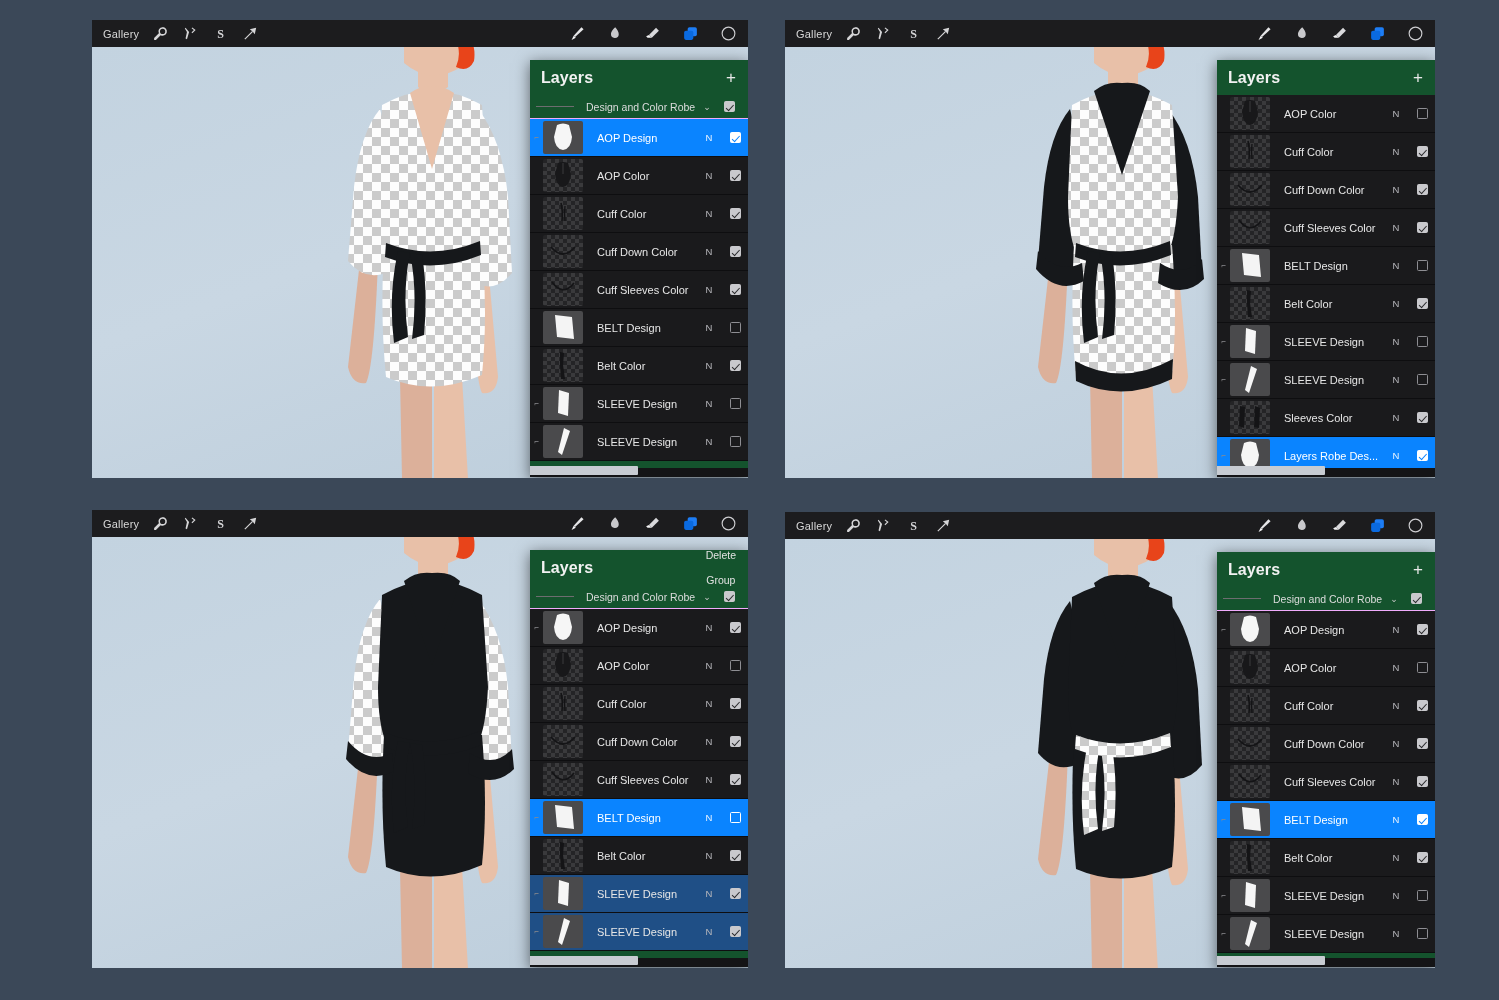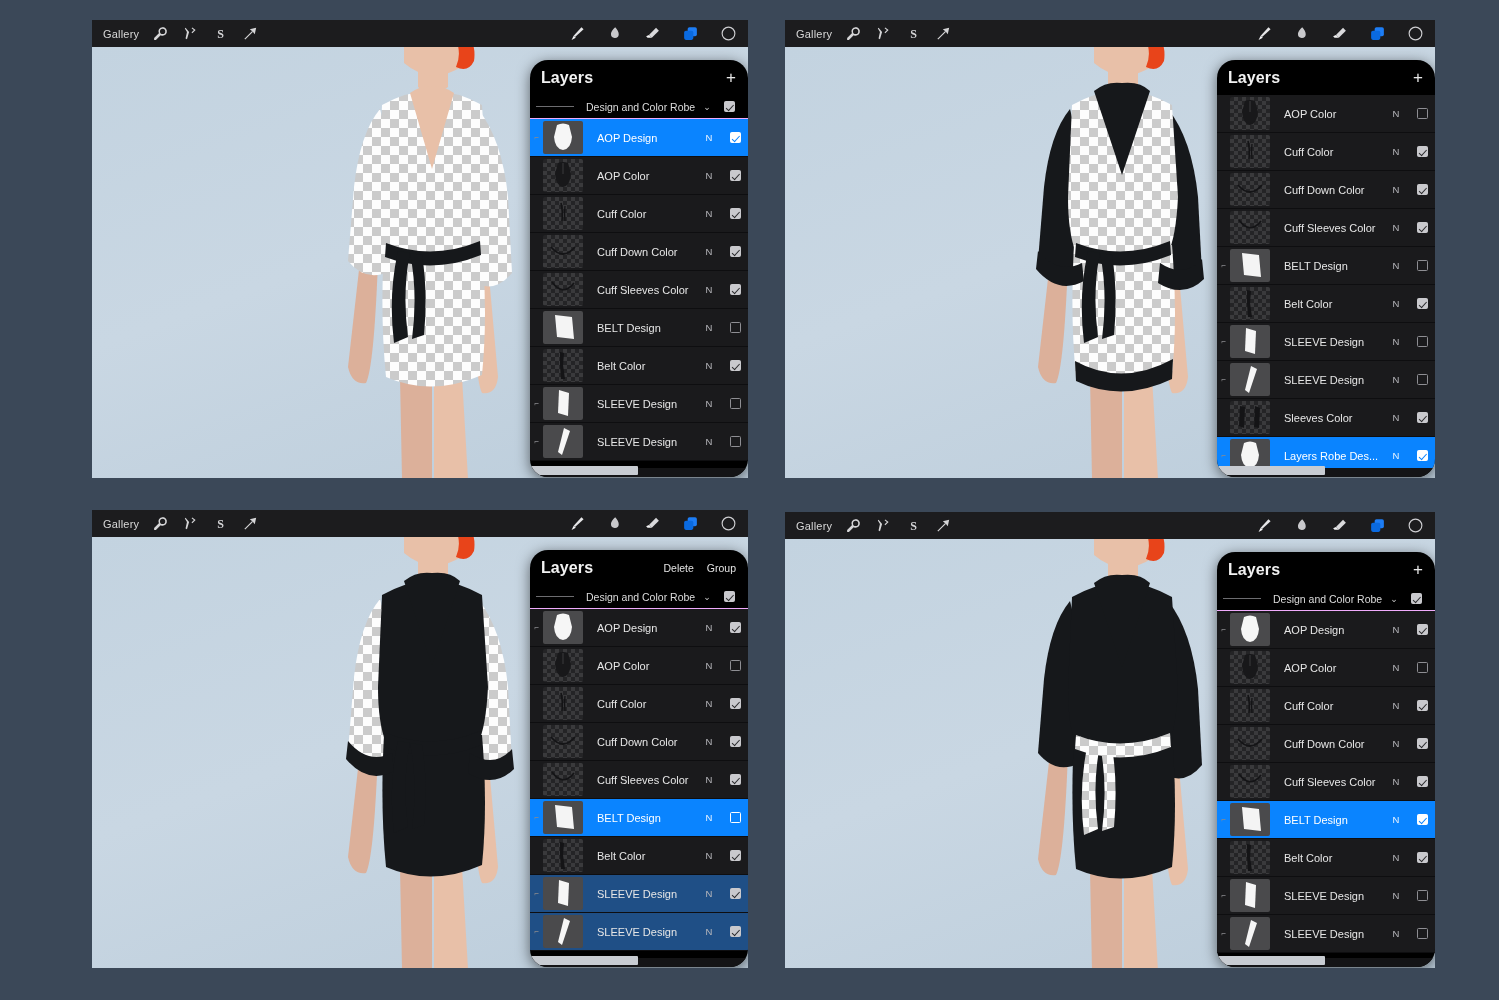--- a/index.html
+++ b/index.html
@@ -36,30 +36,30 @@
     background: linear-gradient(160deg,#c3d3e0 0%,#c9d7e3 45%,#bccddb 100%);
     overflow: hidden;
   }
   .figure { position: absolute; left: 50%; top: 0; width: 300px; height: 100%;
             transform: translateX(-46%); }
   .figure svg { position: absolute; left: 0; top: 0; width: 100%; height: 100%; }
 
   
   .layers {
     position: absolute; top: 40px; right: 0; width: 218px;
-    background: #000000; z-index: 5;
+    background: #14532d; z-index: 5;
     box-shadow: 0 3px 14px rgba(0,0,0,.55);
-    display: flex; flex-direction: column; overflow: hidden; border-radius: 18px;
+    display: flex; flex-direction: column; overflow: hidden;
   }
   .lp-head {
     height: 35px; display: flex; align-items: center;
     padding: 0 12px 0 11px; flex: none;
   }
   .lp-title { color: #f2f2f2; font-size: 16px; font-weight: 600; letter-spacing: .1px; }
-  .lp-actions { margin-left: auto; display: flex; align-items: center; gap: 13px; }
+  .lp-actions { margin-left: auto; display: flex; align-items: center; gap: 13px; flex-direction: column; }
   .lp-act { color: #e2e2e2; font-size: 10.5px; }
   .plus { color: #e8e8e8; font-size: 17px; line-height: 1; font-weight: 300; margin-left: auto; }
 
   .lp-body { flex: 1; overflow: hidden; }
 
   .grp-row {
     height: 24px; display: flex; align-items: center; gap: 0;
     padding-right: 6px; border-bottom: 1px solid #f0abfc;
   }
   .grp-dash { width: 52px; display: flex; align-items: center; padding-left: 6px; }

